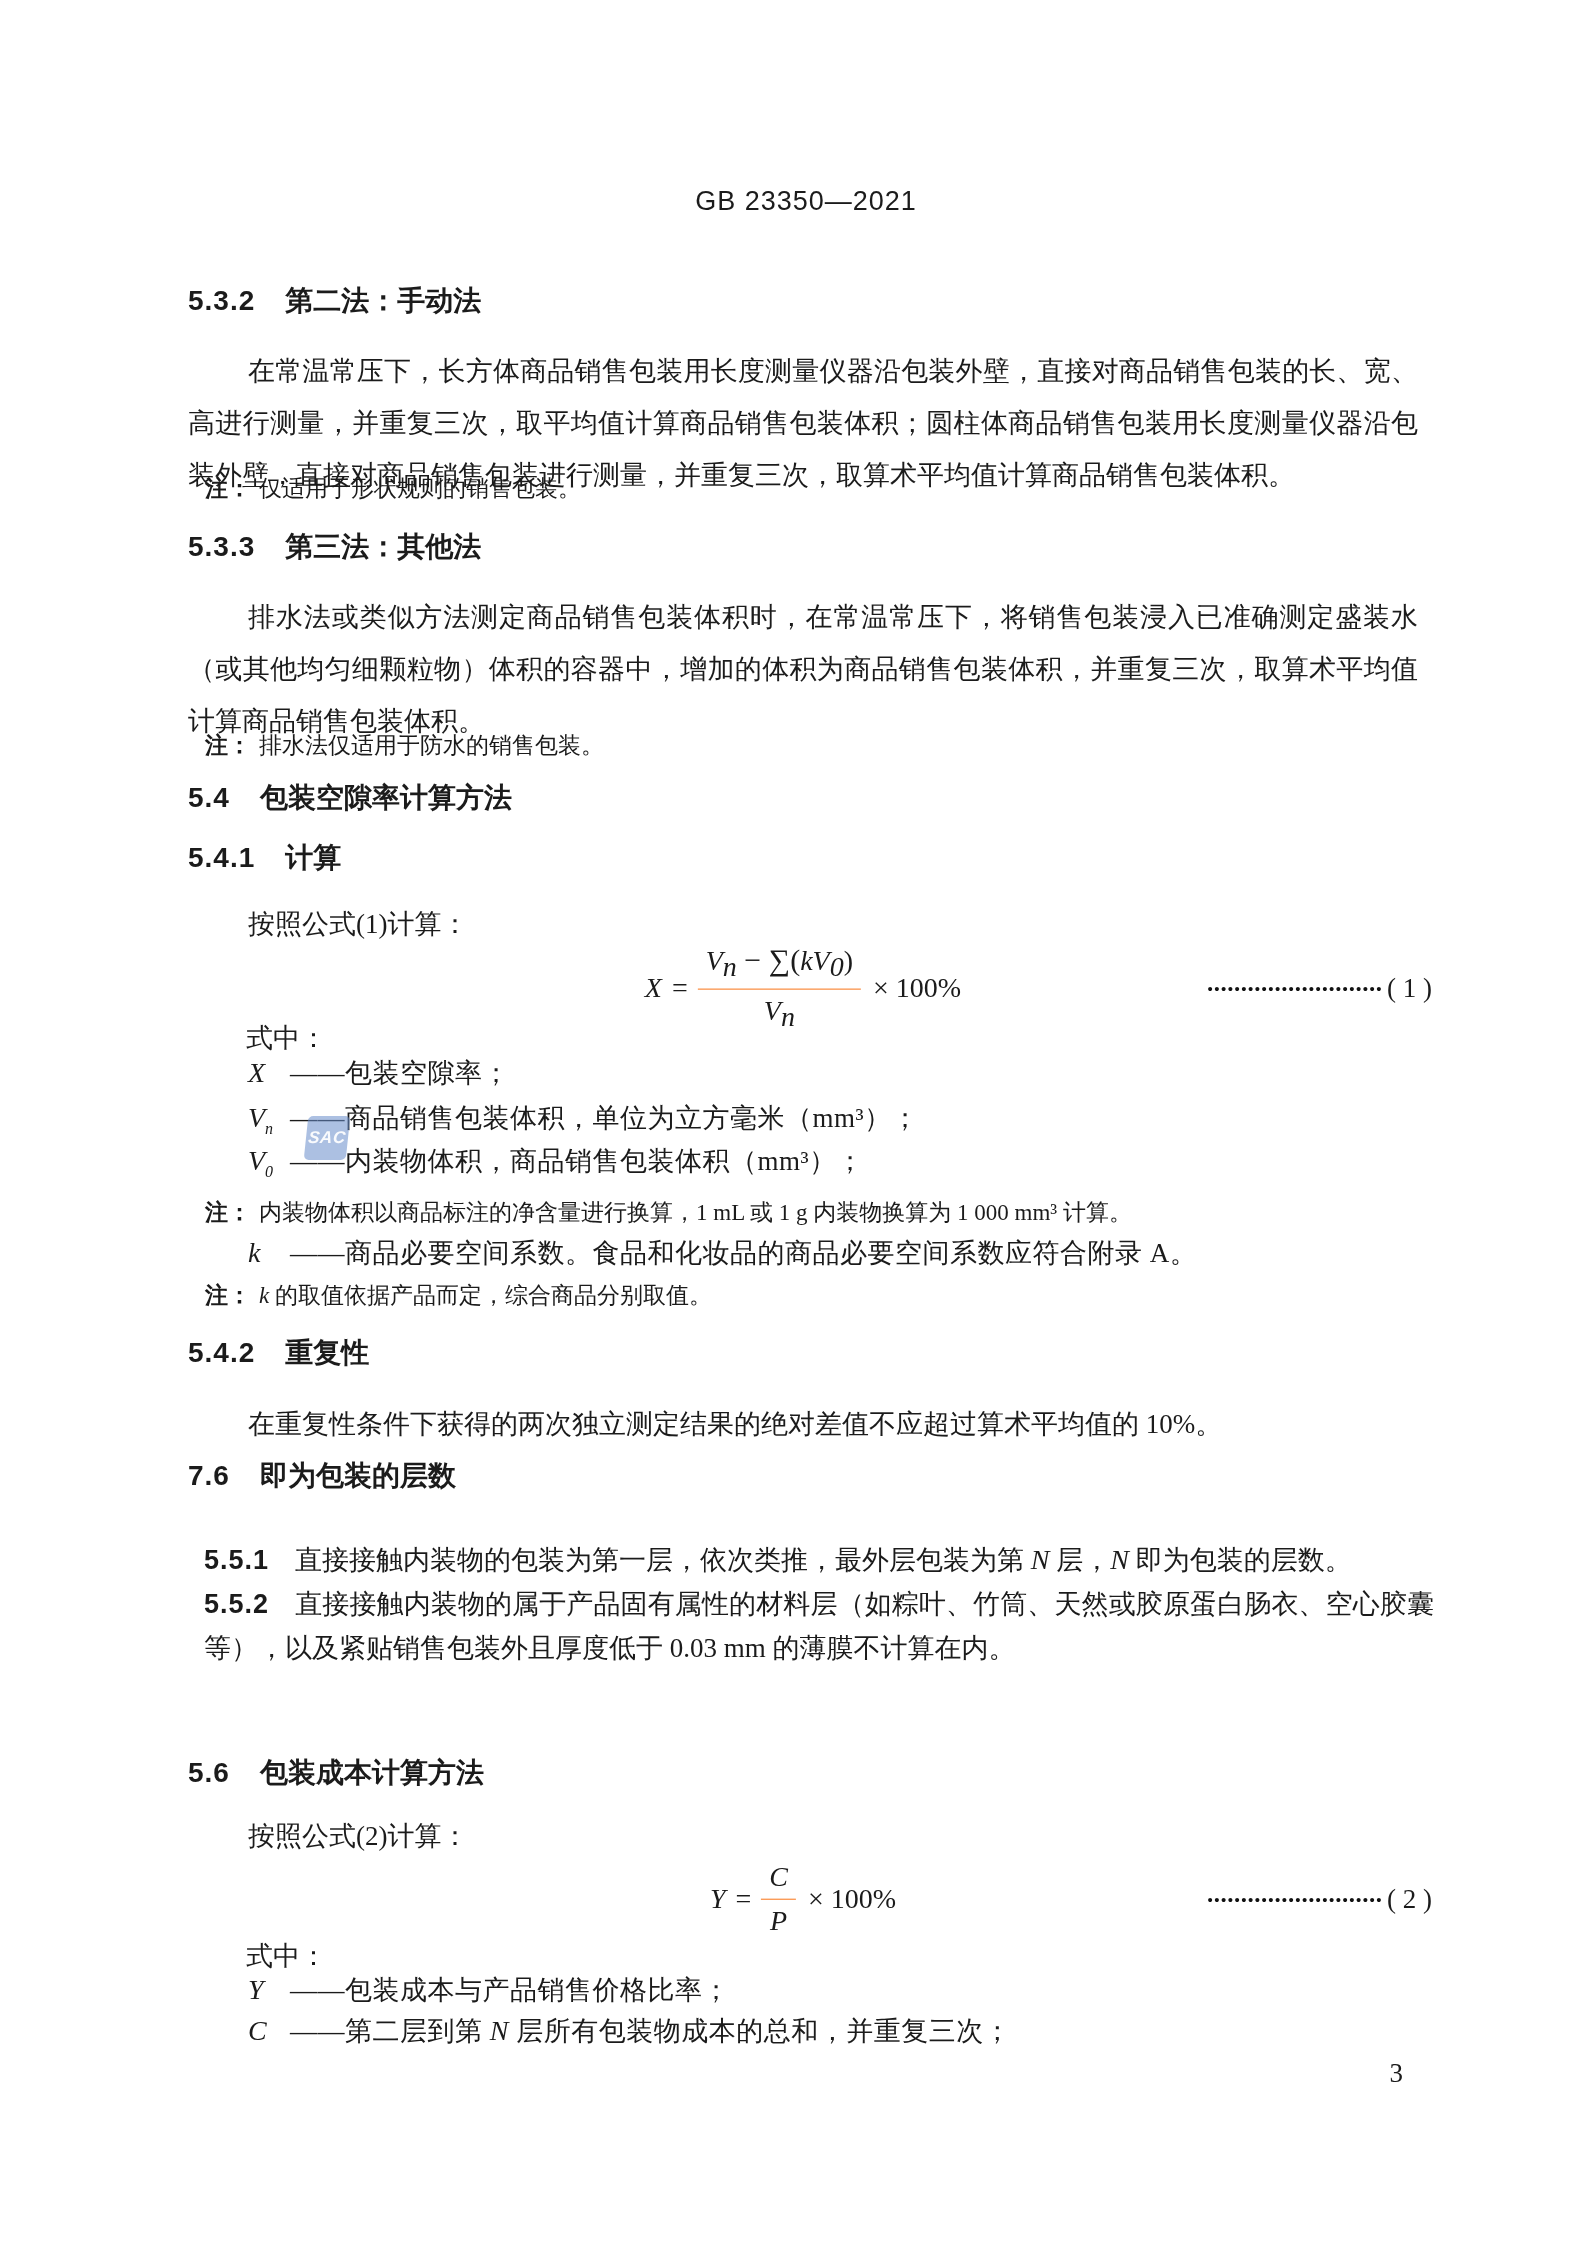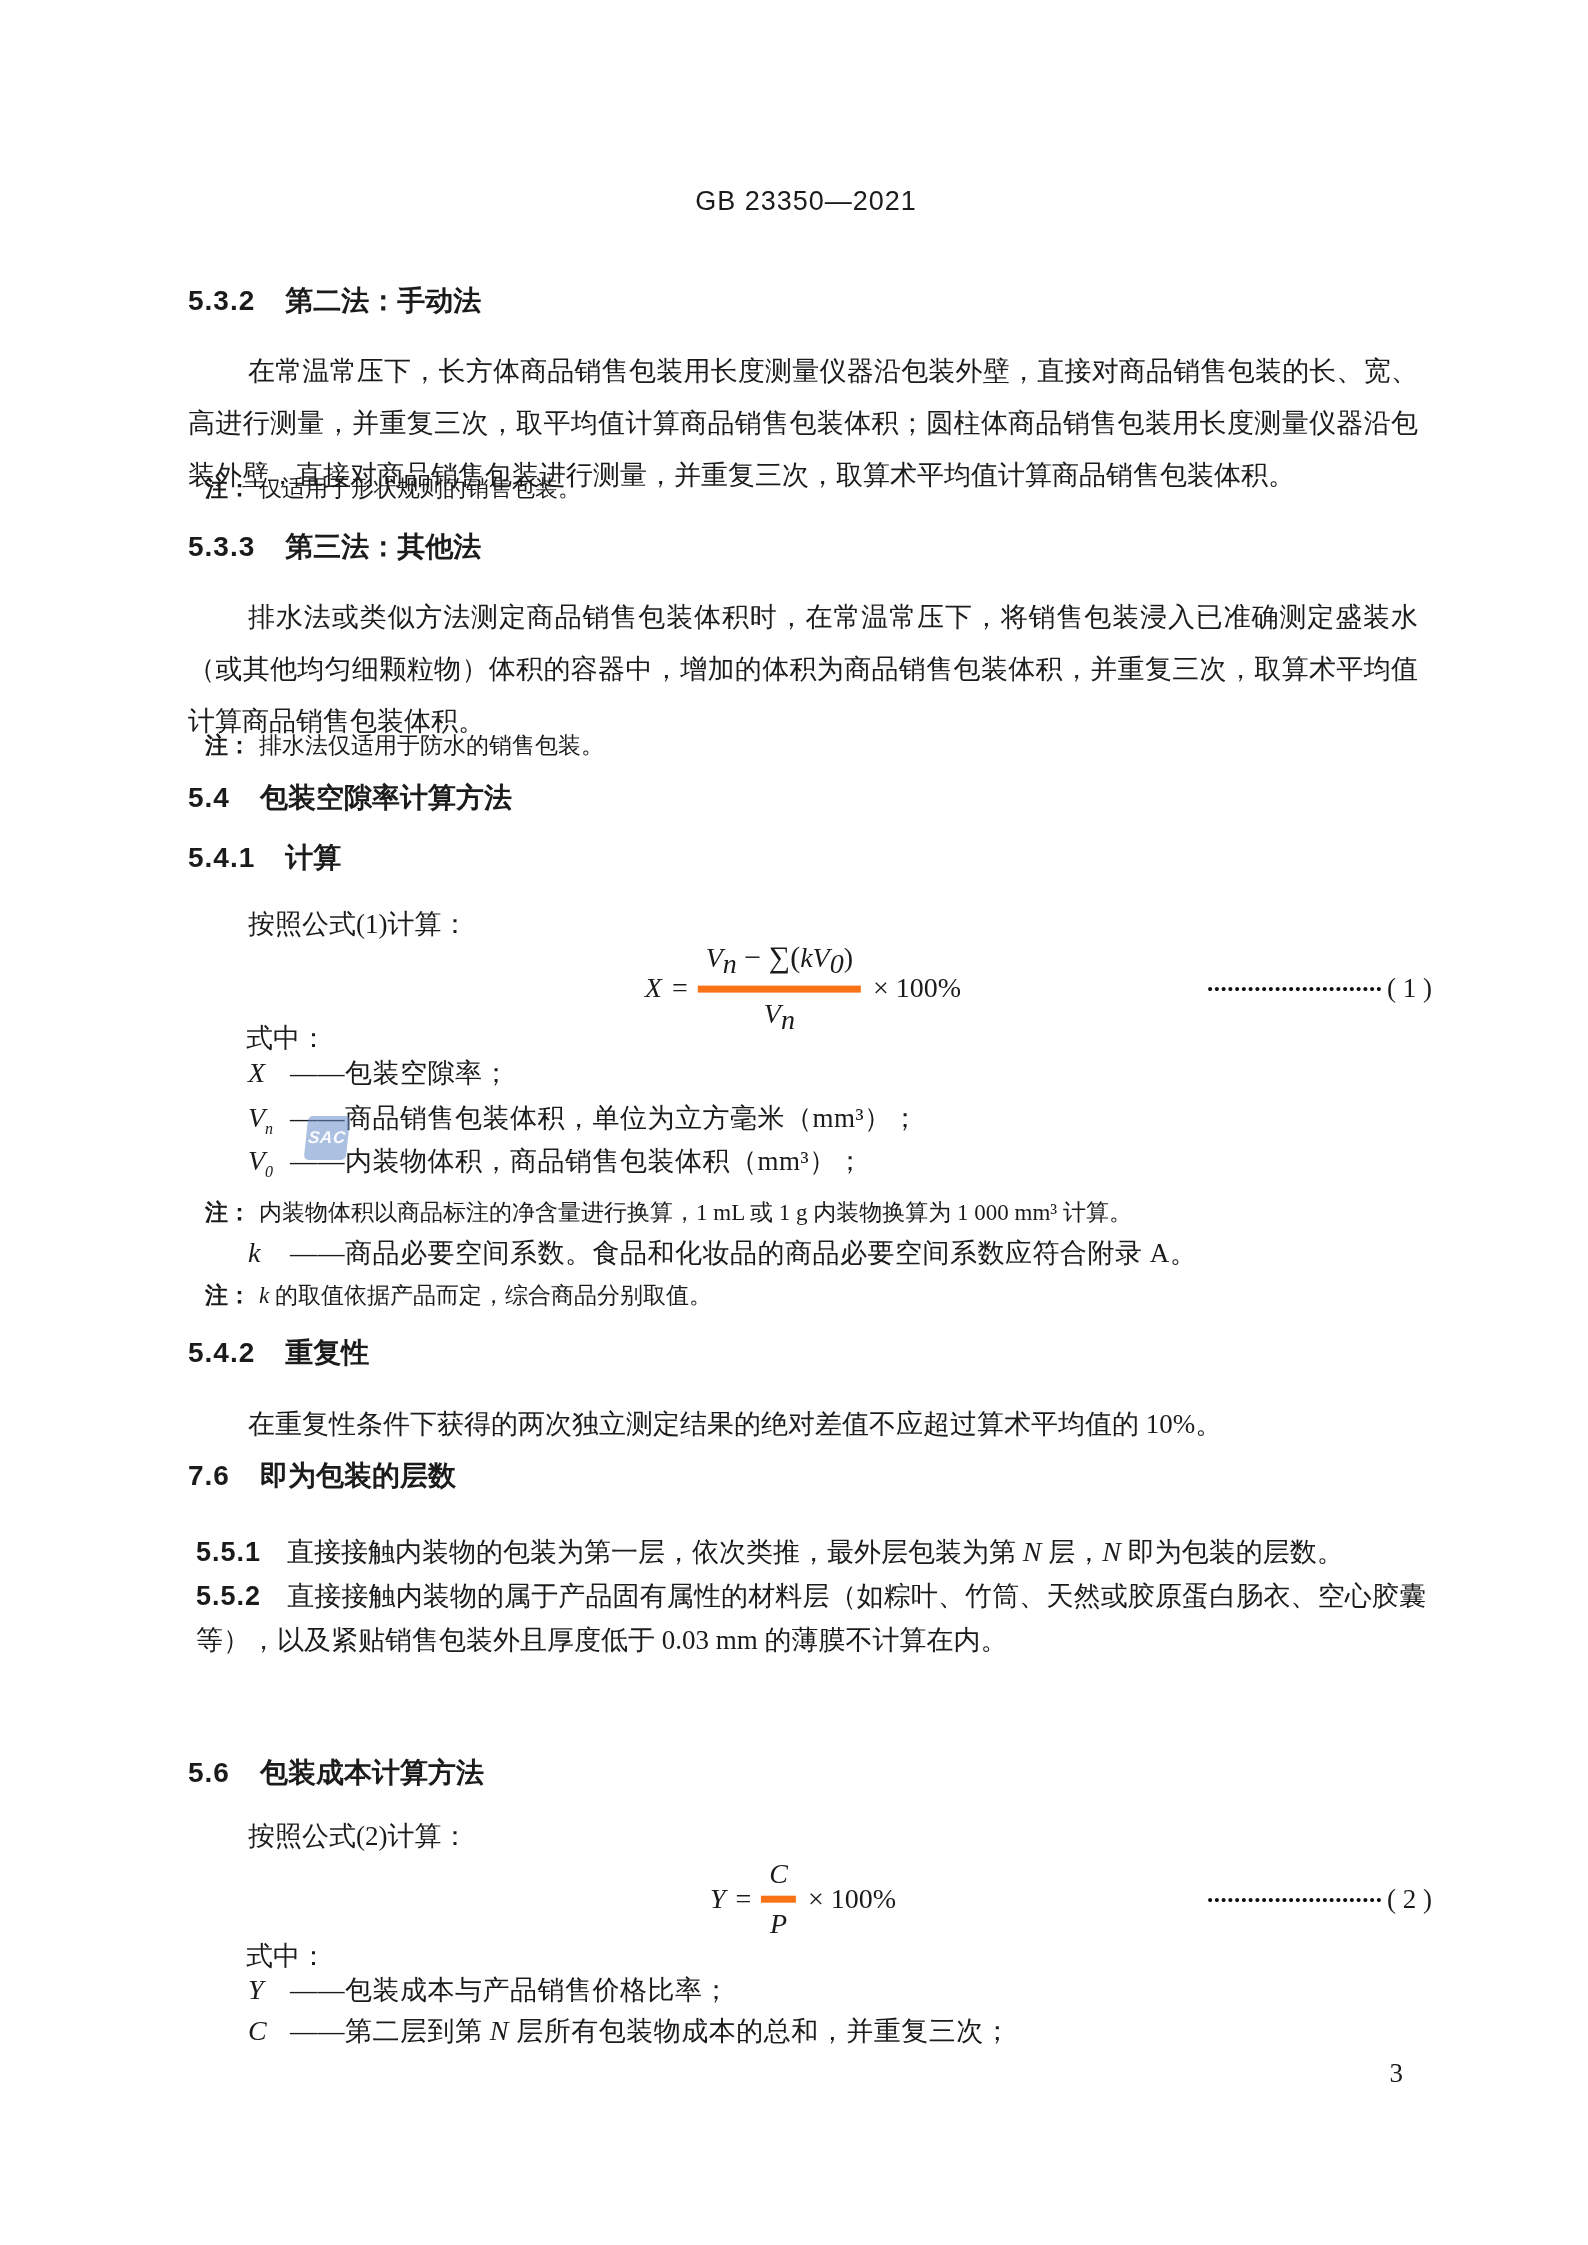--- a/index.html
+++ b/index.html
@@ -43,21 +43,21 @@
     text-indent:60px;
     margin:0;
   }
   .one-line{text-align:left;}
 
   
   .clause{
     font-size:27px;
     line-height:44px;
     text-align:justify;
-    margin:8px;
+    margin:16px;
   }
   .c-num{
     font-family:"Liberation Sans","DejaVu Sans",sans-serif;
     font-weight:bold;
     margin-right:26px;
     letter-spacing:1px;
   }
 
   
   .note{
@@ -104,21 +104,21 @@
   }
   .formula .eq{margin:0 10px;}
   .frac{
     display:inline-flex;
     flex-direction:column;
     align-items:center;
     text-align:center;
     line-height:1.1;
     vertical-align:middle;
   }
-  .fnum{border-bottom:7px solid #f97316;padding:0 8px 6px 8px;}
+  .fnum{border-bottom:1px solid #f97316;padding:0 8px 6px 8px;}
   .fden{padding-top:6px;}
   .sum{font-style:normal;font-size:30px;}
   .times{margin-left:12px;}
   .leader{
     position:absolute;
     right:-14px;top:50%;
     transform:translateY(-50%);
     display:flex;
     align-items:center;
     white-space:nowrap;

